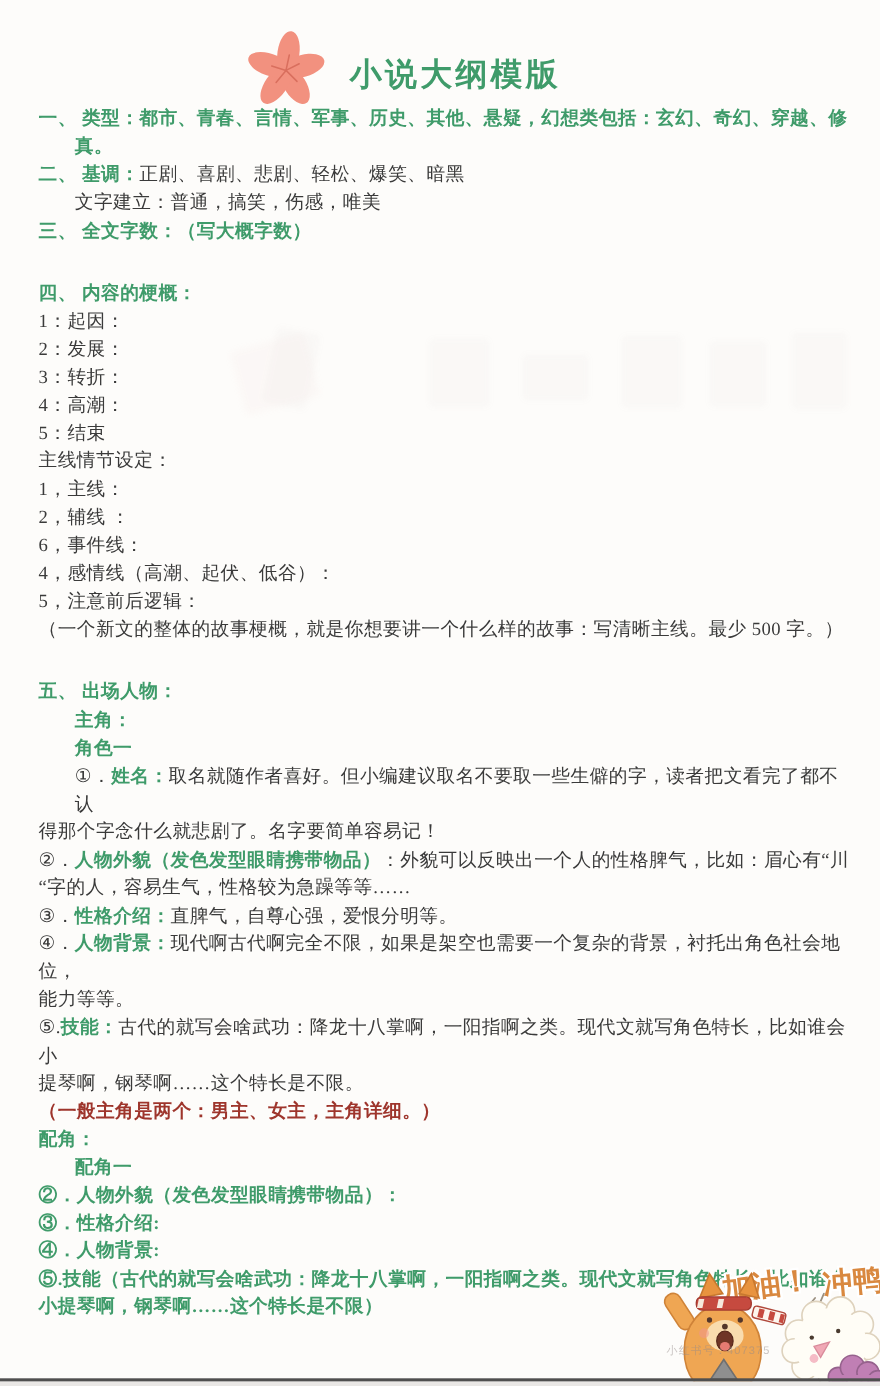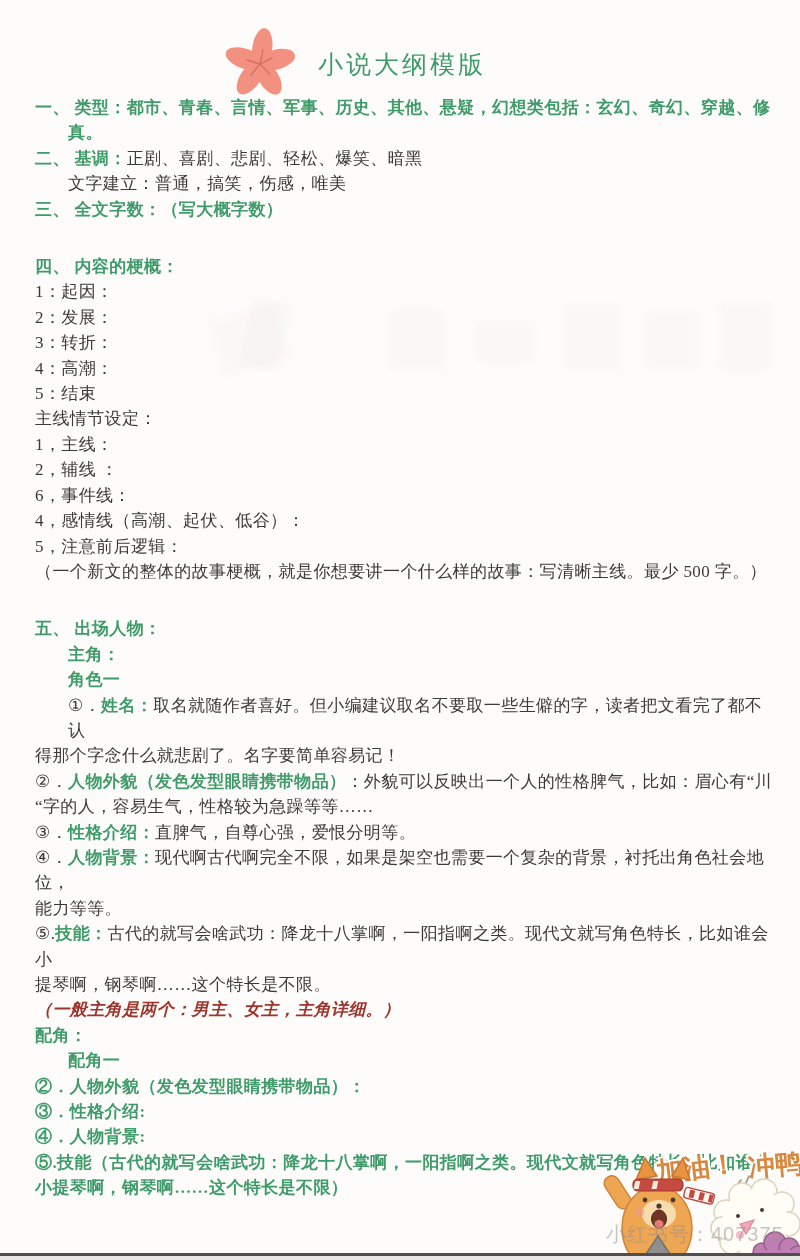--- a/index.html
+++ b/index.html
@@ -15,49 +15,49 @@
     overflow:hidden;
     font-family:"Liberation Serif","DejaVu Serif",serif;
     font-size:17px;
     color:var(--body);
   }
   
   .header{position:absolute;top:0;left:0;width:800px;height:100px;}
   .flower{position:absolute;left:222px;top:24px;width:76px;height:78px;}
   .page-title{
     position:absolute;left:318px;top:48px;
-    font-size:25px;font-weight:normal;color:var(--green);
+    font-size:29px;font-weight:bold;color:var(--green);
     letter-spacing:3px;white-space:nowrap;
   }
   
   .content{position:absolute;top:95px;left:35px;width:737px;}
   .line{line-height:25.4px;min-height:25.4px;letter-spacing:.4px;}
   .line.indent1{padding-left:33px;}
   .line.gap{margin-top:32px;}
   .seg-green{color:var(--green);font-weight:bold;}
   .seg-black{color:var(--body);text-align:right;}
-  .seg-red{color:var(--red);font-weight:bold;font-style:italic;}
+  .seg-red{color:var(--red);font-weight:bold;}
   
   .center-watermark{position:absolute;left:215px;top:300px;width:575px;height:110px;
     filter:blur(3px);opacity:.55;pointer-events:none;}
   .wm-blob{position:absolute;background:rgba(150,138,138,0.07);border-radius:4px;}
   .wm-blob.pink{background:rgba(228,188,190,0.12);}
   
   .cheer-text{
     position:absolute;font-weight:bold;font-size:27px;color:#d9883f;
     font-family:"Liberation Sans","DejaVu Sans",sans-serif;
     text-shadow:-2px -2px 0 #fff,2px -2px 0 #fff,-2px 2px 0 #fff,2px 2px 0 #fff,0 2px 0 #fff,0 -2px 0 #fff,2px 0 0 #fff,-2px 0 0 #fff;
     white-space:nowrap;
   }
   .cheer-left{left:656px;top:1150px;transform:rotate(-7deg);}
   .cheer-right{left:748px;top:1146px;transform:rotate(-5deg);}
   .sticker-svg{position:absolute;left:590px;top:1140px;width:210px;height:116px;}
   .xhs-watermark{
     position:absolute;left:606px;top:1221px;
-    font-size:20px;letter-spacing:1px;
+    font-size:10px;letter-spacing:1px;
     color:rgba(150,140,138,0.5);
     font-family:"Liberation Sans","DejaVu Sans",sans-serif;
     white-space:nowrap;
   }
   
   .bottom-line{position:absolute;left:0;right:0;bottom:4px;height:3px;background:#4f4f4f;}
   .bottom-under{position:absolute;left:0;right:0;bottom:0;height:4px;background:#e9e7e5;}
 </style>
 </head>
 <body>

